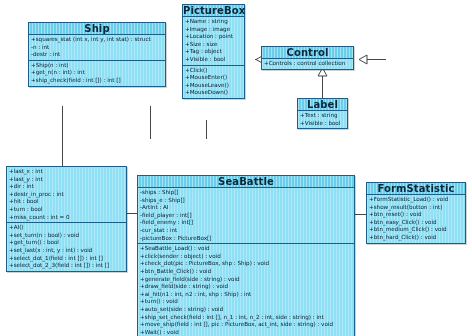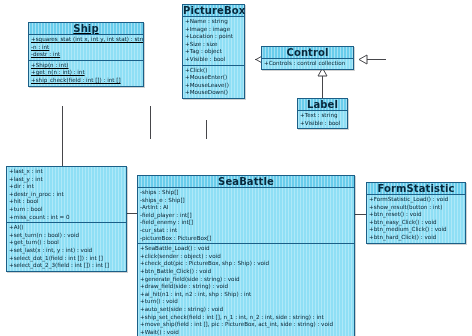--- a/index.html
+++ b/index.html
@@ -84,21 +84,21 @@
   <div class="ln lnv" style="left:62px;top:106px;height:60px;"></div>
 
   <div class="ln lnv" style="left:150px;top:106px;height:33px;"></div>
 
   <div class="ln lnv" style="left:206px;top:120px;height:19px;"></div>
 
   <div class="ln lnh" style="left:127px;top:213px;width:10px;"></div>
 
   <div class="ln lnh" style="left:340px;top:214px;width:26px;"></div>
 
-  <div class="umlclass" style="left:28px;top:22px;width:116px;text-decoration:underline;">
+  <div class="umlclass" style="left:28px;top:22px;width:138px;">
     <div class="cls-header">Ship</div>
     <div class="cls-section">
       <div class="mrow">+squares_stat (int x, int y, int stat) : struct</div>
       <div class="mrow">-n : int</div>
       <div class="mrow">-destr : int</div>
     </div>
     <div class="cls-section">
       <div class="mrow">+Ship(n : int)</div>
       <div class="mrow">+get_n(n : int) : int</div>
       <div class="mrow">+ship_check(field : int []) : int []</div>

